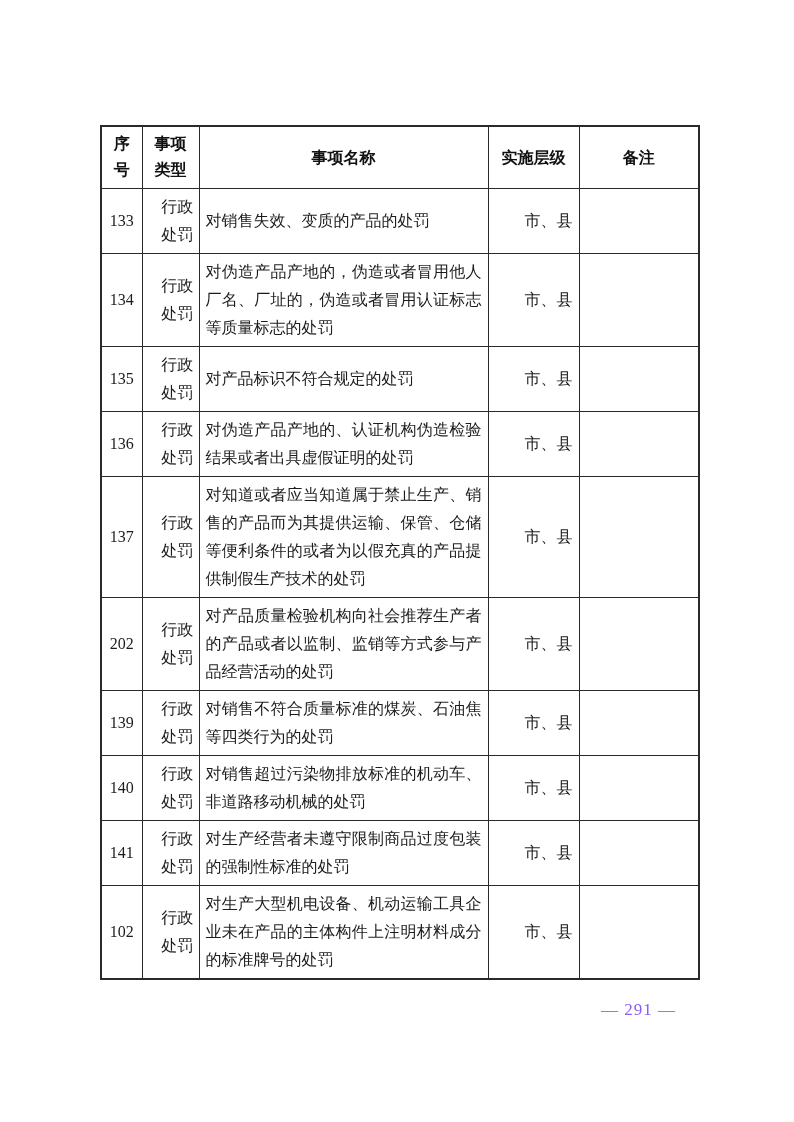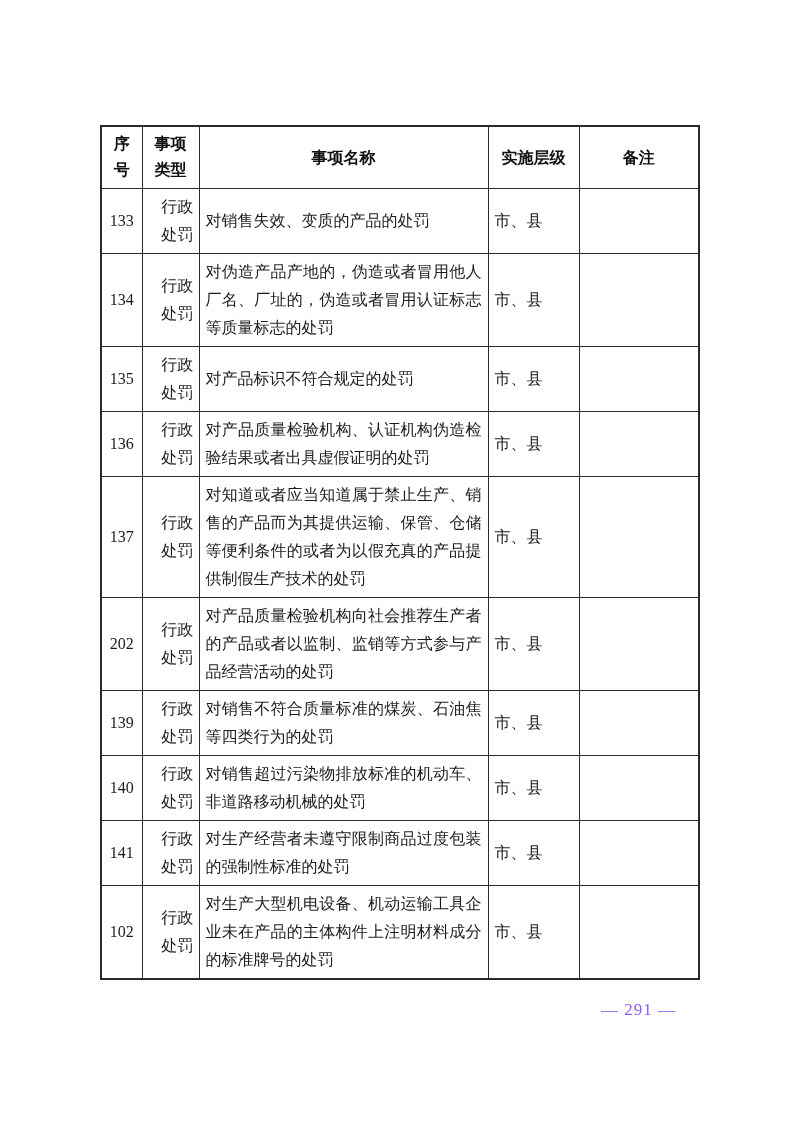--- a/index.html
+++ b/index.html
@@ -71,21 +71,21 @@
     line-height: 28px;
     margin-left: 12px;
   }
   td.cell-name {
     text-align: justify;
     padding-left: 10px;
     padding-right: 8px;
     margin-top: 42px;
   }
   td.cell-level {
-    text-align: left;
+    text-align: right;
   }
   td.cell-remark {
     text-align: center;
   }
   .page-number {
     position: absolute;
     top: 1000px;
     right: 118px;
     font-size: 17px;
     letter-spacing: 1px;
@@ -136,21 +136,21 @@
     <td class="cell-no">135</td>
     <td class="cell-type"><span class="type-wrap">行政处罚</span></td>
     <td class="cell-name">对产品标识不符合规定的处罚</td>
     <td class="cell-level">市、县</td>
     <td class="cell-remark"></td>
   </tr>
 
   <tr>
     <td class="cell-no">136</td>
     <td class="cell-type"><span class="type-wrap">行政处罚</span></td>
-    <td class="cell-name">对产品质量检验机构、认证机构伪造检验结果或者出具虚假证明的处罚</td>
+    <td class="cell-name">对伪造产品产地的、认证机构伪造检验结果或者出具虚假证明的处罚</td>
     <td class="cell-level">市、县</td>
     <td class="cell-remark"></td>
   </tr>
 
   <tr>
     <td class="cell-no">137</td>
     <td class="cell-type"><span class="type-wrap">行政处罚</span></td>
     <td class="cell-name">对知道或者应当知道属于禁止生产、销售的产品而为其提供运输、保管、仓储等便利条件的或者为以假充真的产品提供制假生产技术的处罚</td>
     <td class="cell-level">市、县</td>
     <td class="cell-remark"></td>

